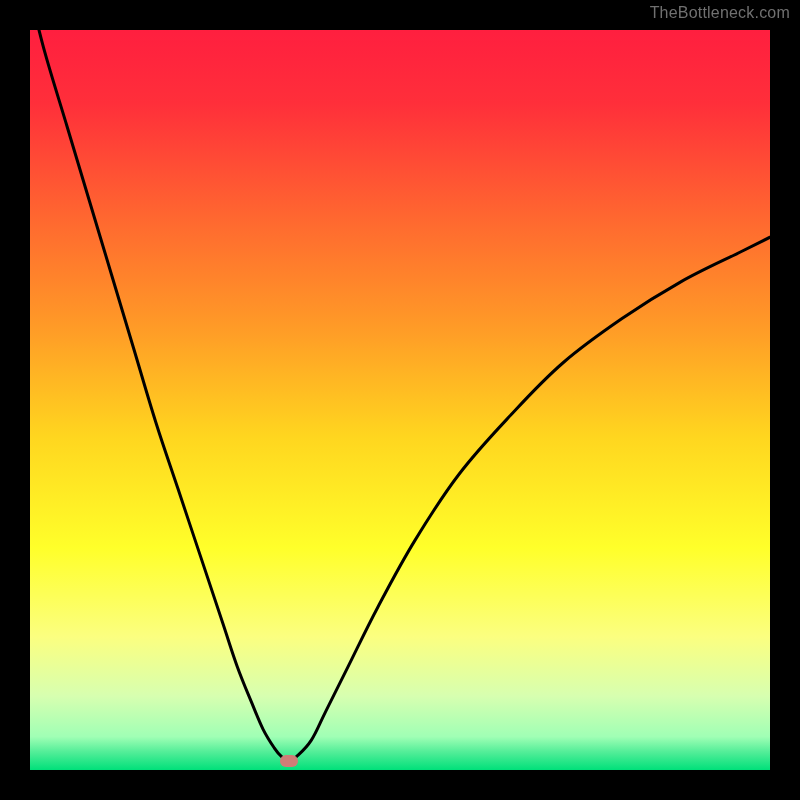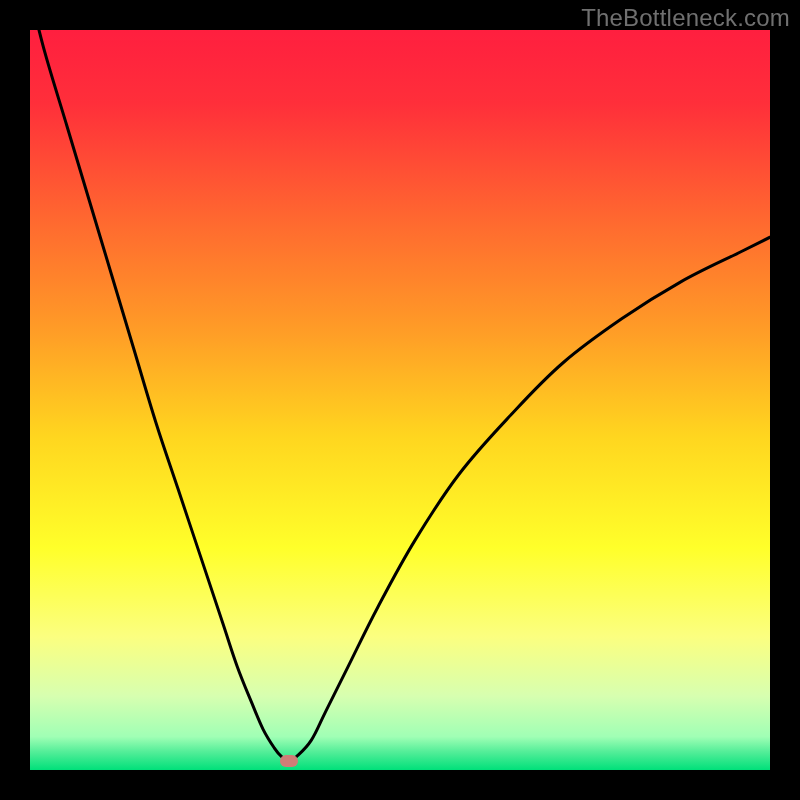--- a/index.html
+++ b/index.html
@@ -29,21 +29,21 @@
   }
   .gradient-bg {
     position: absolute;
     inset: 0;
   }
   .watermark {
     position: absolute;
     top: 4px;
     right: 10px;
     color: #707070;
-    font-size: 24px;
+    font-size: 16px;
     font-weight: 500;
     letter-spacing: 0.2px;
   }
   svg.curve {
     position: absolute;
     inset: 0;
     width: 100%;
     height: 100%;
   }
   .marker {

